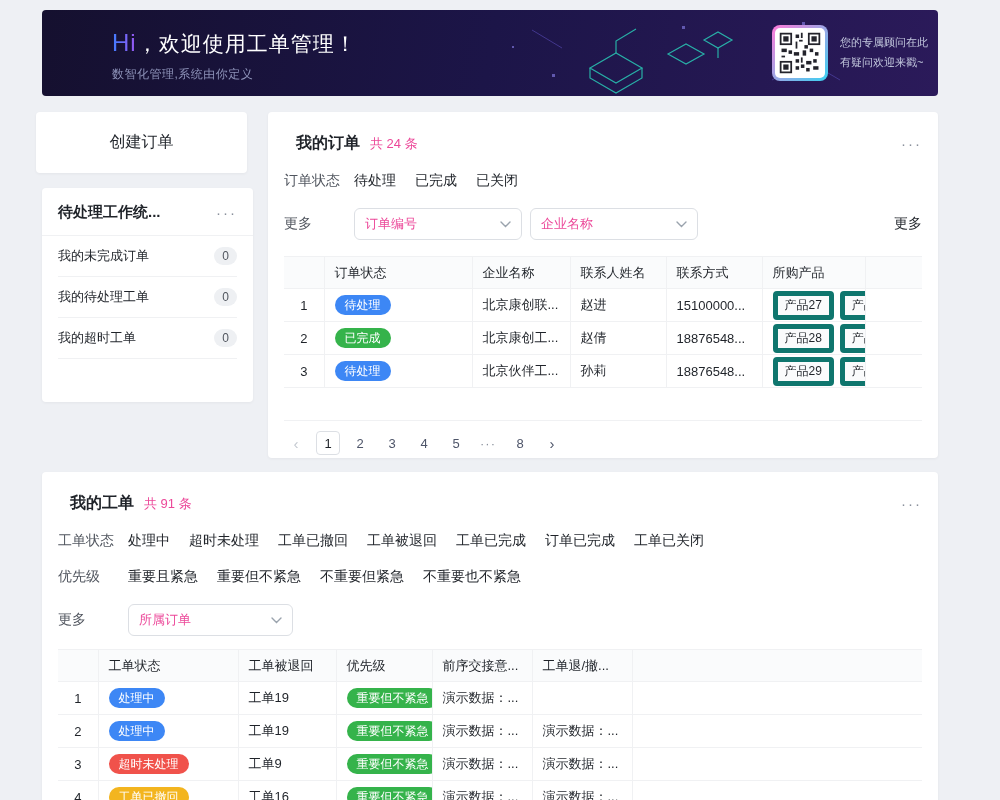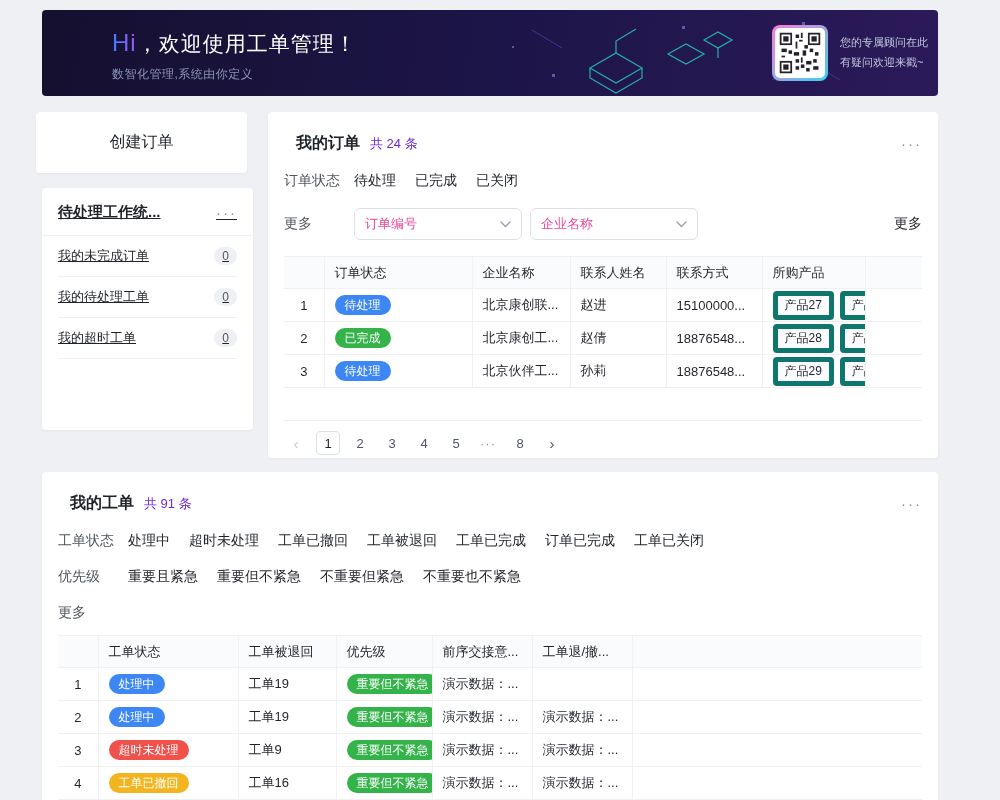--- a/index.html
+++ b/index.html
@@ -37,33 +37,33 @@
   .qr-wrap { width: 56px; height: 56px; border-radius: 8px; padding: 3px; background: linear-gradient(135deg, #ff7ad9, #39d2f2); }
   .qr-box { width: 100%; height: 100%; background: #fff; border-radius: 5px; display: flex; align-items: center; justify-content: center; }
   .qr-note { font-size: 11px; color: #c3c8de; line-height: 1.8; }
 
   
   .create-card {
     position: absolute; left: 36px; top: 112px; width: 211px; height: 61px;
     display: flex; align-items: center; justify-content: center;
     font-size: 16px; font-weight: 500; cursor: pointer;
   }
-  .stats-card { position: absolute; left: 42px; top: 188px; width: 211px; height: 242px; text-decoration: underline; }
+  .stats-card { position: absolute; left: 42px; top: 188px; width: 211px; height: 214px; }
   .stats-head { display: flex; align-items: center; justify-content: space-between; padding: 15px 16px 13px; border-bottom: 1px solid #f0f1f3; }
   .stats-title { font-size: 15px; font-weight: 700; }
   .more-dots { color: #8a919c; font-size: 15px; letter-spacing: 2px; line-height: 1; cursor: pointer; }
   .stat-item { display: flex; align-items: flex-start; justify-content: space-between; margin: 0 16px; padding: 11px 0; border-bottom: 1px solid #f0f1f3; font-size: 13px; cursor: pointer; }
   .stat-count { background: #eef0f3; border-radius: 9px; padding: 2px 8px; font-size: 12px; color: #51565f; }
 
   
   .orders-panel { position: absolute; left: 268px; top: 112px; width: 670px; height: 346px; overflow: hidden; }
   .workorders-panel { position: absolute; left: 42px; top: 472px; width: 896px; height: 360px; overflow: hidden; }
   .panel-head { display: flex; align-items: center; padding: 21px 16px 0; margin-left: 12px; }
   .panel-title { font-size: 16px; font-weight: 700; }
-  .panel-count { margin-left: 10px; font-size: 13px; color: #6d28d9; }
+  .panel-count { margin-left: 10px; font-size: 13px; color: #ec4899; }
   .panel-head .more-dots { margin-left: auto; }
 
   .filter-row { display: flex; align-items: center; padding: 0 16px; margin-top: 18px; font-size: 14px; }
   .filter-label { width: 70px; flex-shrink: 0; color: #51565f; }
   .filter-options { display: flex; gap: 19px; }
   .filter-option { color: #1f2329; cursor: pointer; white-space: nowrap; }
   .more-link { margin-left: auto; color: #1f2329; cursor: pointer; }
 
   .select {
     display: flex; align-items: center; justify-content: space-between;
@@ -324,20 +324,26 @@
       <span class="filter-label">优先级</span>
       <div class="filter-options">
         <span class="filter-option">重要且紧急</span>
         <span class="filter-option">重要但不紧急</span>
         <span class="filter-option">不重要但紧急</span>
         <span class="filter-option">不重要也不紧急</span>
       </div>
     </div>
     <div class="filter-row">
       <span class="filter-label">更多</span>
+      <div class="select wide">
+        <span class="ph">所属订单</span>
+        <svg width="11" height="7" viewBox="0 0 11 7">
+            <path d="M1 1l4.5 4.5L10 1" stroke="#9aa3ad" stroke-width="1.4" fill="none" stroke-linecap="round"></path>
+          </svg>
+      </div>
     </div>
 
     <table class="data-table" style="margin-top:13px;">
       <colgroup>
         <col style="width:40px">
           <col style="width:140px">
           <col style="width:98px">
           <col style="width:96px">
           <col style="width:100px">
           <col style="width:100px">

